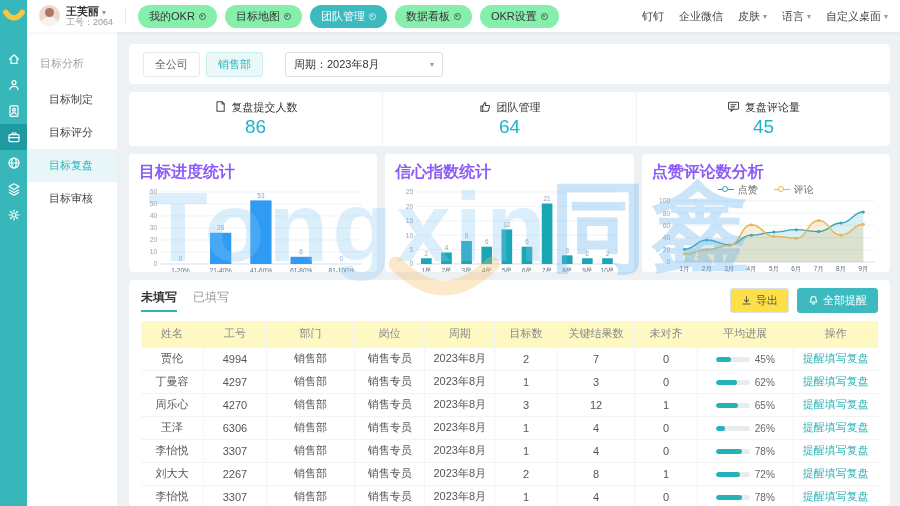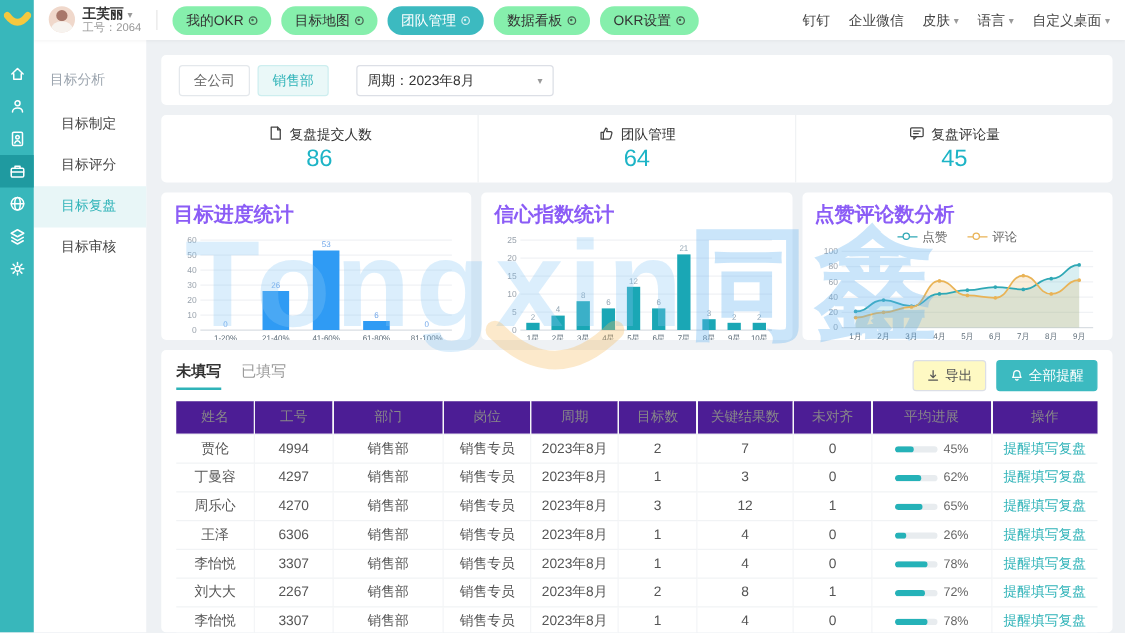--- a/index.html
+++ b/index.html
@@ -65,27 +65,27 @@
   .lgd-dot { position:absolute; left:4.5px; top:0.5px; width:6px; height:6px; border-radius:50%; border:1.5px solid; background:#fff; box-sizing:content-box; width:4px; height:4px; }
 
   .table-card { flex:1; padding:8px 12px; overflow:hidden; }
   .table-head-row { display:flex; align-items:center; margin-bottom:8px; }
   .tbl-tabs { display:flex; gap:16px; }
   .tbl-tab { padding-bottom:4px; color:#999; cursor:pointer; font-size:12px; }
   .tbl-tab.active { color:#333; font-weight:bold; border-bottom:2px solid #2fb3b8; }
   .tbl-actions { margin-left:auto; display:flex; gap:8px; }
   .btn { display:flex; align-items:center; gap:4px; padding:4px 10px; border-radius:3px; cursor:pointer; font-size:11px; }
   .btn svg { width:11px; height:11px; fill:none; stroke-linecap:round; stroke-linejoin:round; stroke-width:1.3; }
-  .btn-plain { border:1px solid #dcdfe6; background:#fef9c3; color:#555; }
+  .btn-plain { border:1px solid #dcdfe6; background:#fde047; color:#555; }
   .btn-plain svg { stroke:#555; }
   .btn-primary { background:#3cbac0; color:#fff; border:1px solid #3cbac0; }
   .btn-primary svg { stroke:#fff; }
 
   table.okr-table { width:100%; border-collapse:collapse; table-layout:fixed; }
-  .okr-table th { background:#4c1d95; color:#888; font-weight:normal; height:26px; font-size:11px; }
+  .okr-table th { background:#fef9c3; color:#888; font-weight:normal; height:26px; font-size:11px; }
   .okr-table td { height:23px; color:#555; text-align:center; font-size:11px; background:#fff; }
   .okr-table th, .okr-table td { border-bottom:1px solid #f1f3f5; border-right:1px solid #f4f5f7; text-align:center; white-space:nowrap; overflow:hidden; }
   .okr-table th:last-child, .okr-table td:last-child { border-right:none; }
   .pwrap { display:inline-flex; align-items:center; gap:5px; }
   .ptrack { width:34px; height:5px; background:#e8ecef; border-radius:3px; overflow:hidden; }
   .pfill { height:100%; background:#25b2b8; border-radius:3px; }
   .plabel { color:#666; font-size:10px; }
   a.remind-link { color:#2fb3b8; cursor:pointer; text-decoration:none; }
 
   

